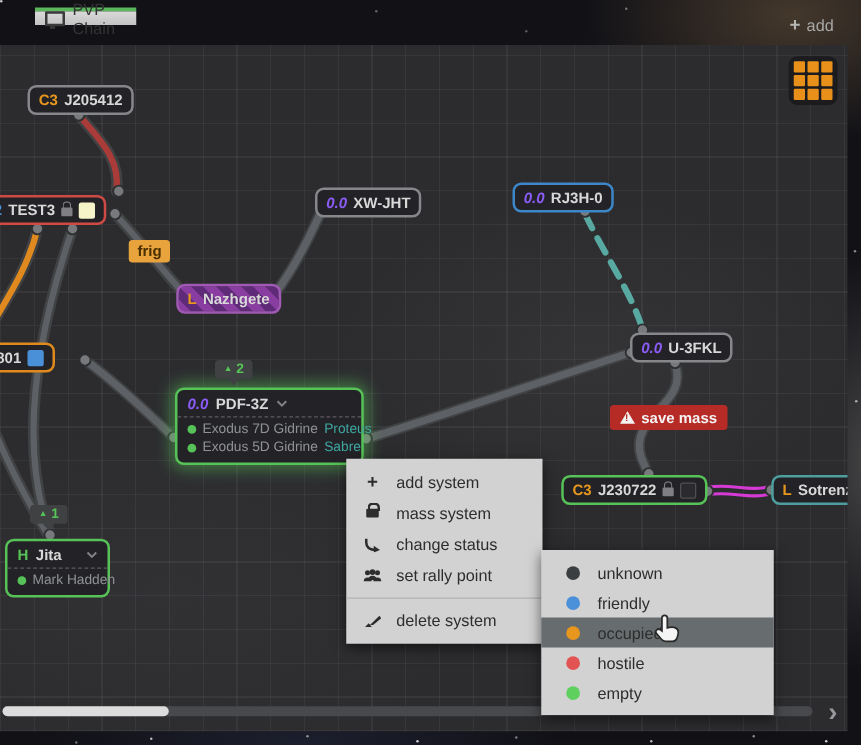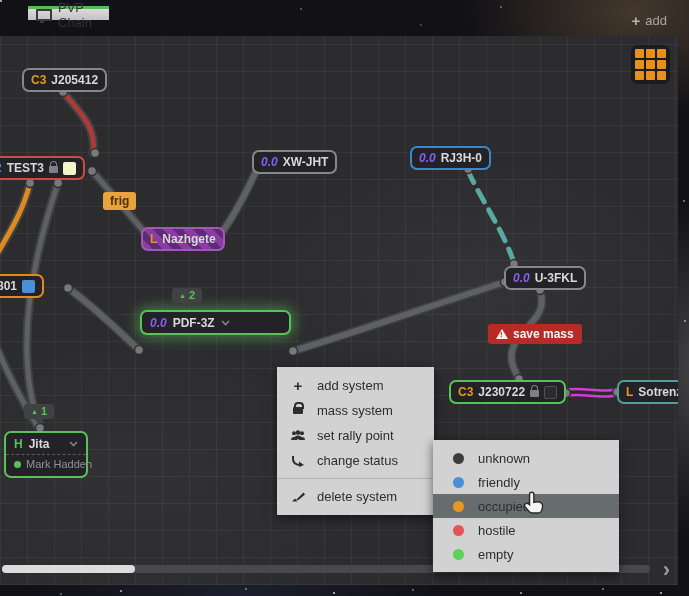--- a/index.html
+++ b/index.html
@@ -260,20 +260,32 @@
   </div>
 
   <div class="node green glow bignode" style="left:140px;top:274px;width:151px;">
     <div class="hd">
       <span class="sec-red">0.0</span>
       <span class="name">PDF-3Z</span>
       <svg class="chev" viewBox="0 0 9 6">
           <path d="M1,1 L4.5,4.5 L8,1" stroke="#9a9a9e" stroke-width="1.6" fill="none"></path>
         </svg>
     </div>
+    <div class="body">
+      <div class="prow">
+        <span class="dot"></span>
+        <span class="pname">Exodus 7D Gidrine</span>
+        <span class="ship">Proteus</span>
+      </div>
+      <div class="prow">
+        <span class="dot"></span>
+        <span class="pname">Exodus 5D Gidrine</span>
+        <span class="ship">Sabre</span>
+      </div>
+    </div>
   </div>
 
   <div class="warn-badge" style="left:488px;top:288px;">
     <span class="warn-tri"></span>
     <span>save mass</span>
   </div>
 
   <div class="node green" style="left:449px;top:344px;">
     <span class="cls-orange">C3</span>
     <span class="name">J230722</span>
@@ -321,42 +333,42 @@
     <span>add system</span>
   </div>
   <div class="menu-item">
     <span class="ic">
         <span class="ic-lock"></span>
       </span>
     <span>mass system</span>
   </div>
   <div class="menu-item">
     <span class="ic">
+      <svg width="14" height="12" viewBox="0 0 14 12">
+          <path d="M2,1 v3 c0,4 3,6 8,6" stroke="#2d2d2d" stroke-width="2" fill="none"></path>
+          <path d="M8,6.5 L13,10 L8,12 z" fill="#2d2d2d"></path>
+        </svg>
+    </span>
+    <span>change status</span>
+  </div>
+  <div class="menu-item">
+    <span class="ic">
       <svg width="16" height="12" viewBox="0 0 16 12">
           <g fill="#2d2d2d">
             <circle cx="4" cy="3.2" r="2"></circle>
             <circle cx="12" cy="3.2" r="2"></circle>
             <circle cx="8" cy="2.6" r="2.3"></circle>
             <path d="M1,10 a3.2,3 0 0 1 6.4,0 z"></path>
             <path d="M8.6,10 a3.2,3 0 0 1 6.4,0 z"></path>
             <path d="M4.4,9 a3.6,3.4 0 0 1 7.2,0 z"></path>
           </g>
         </svg>
     </span>
     <span>set rally point</span>
   </div>
-  <div class="menu-item">
-    <span class="ic">
-      <svg width="14" height="12" viewBox="0 0 14 12">
-          <path d="M2,1 v3 c0,4 3,6 8,6" stroke="#2d2d2d" stroke-width="2" fill="none"></path>
-          <path d="M8,6.5 L13,10 L8,12 z" fill="#2d2d2d"></path>
-        </svg>
-    </span>
-    <span>change status</span>
-  </div>
   <div class="menu-sep"></div>
   <div class="menu-item">
     <span class="ic">
       <svg width="14" height="11" viewBox="0 0 14 11">
           <path d="M5,9 L12.5,1.5 L14,3.5 L7.5,9 z" fill="#2d2d2d"></path>
           <path d="M1,10.5 L6.5,10.5 L4,7.5 z" fill="#2d2d2d"></path>
         </svg>
     </span>
     <span>delete system</span>
   </div>

